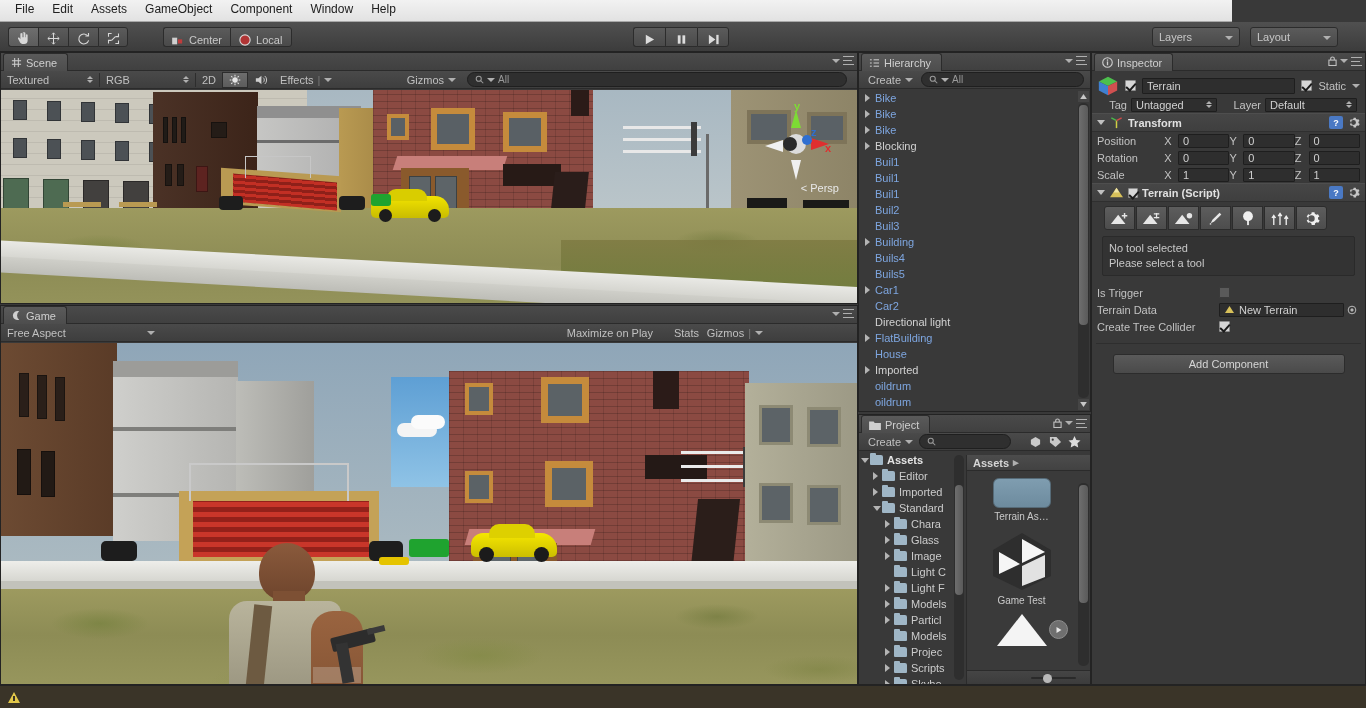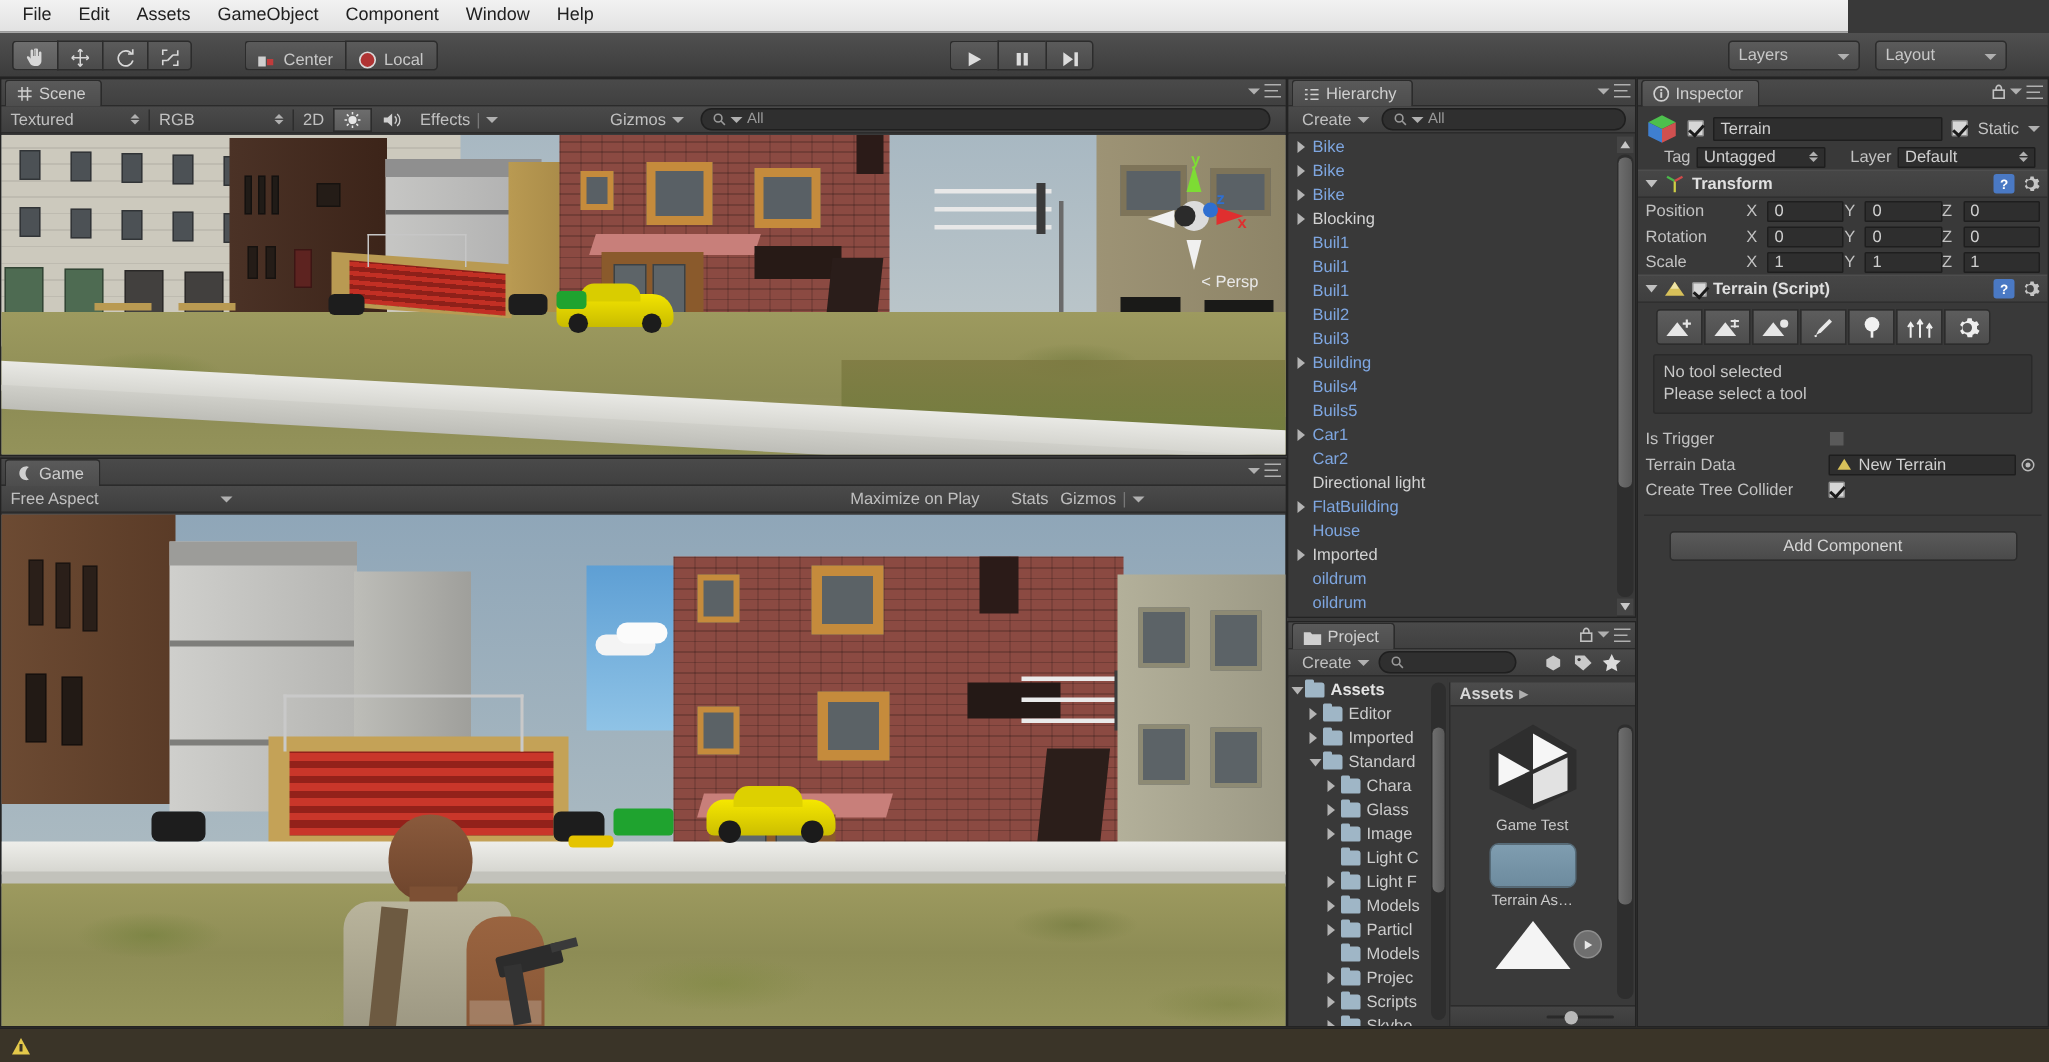--- a/index.html
+++ b/index.html
@@ -908,32 +908,32 @@
     <div class="vscroll" style="left:95px;top:40px;bottom:4px;width:10px;">
       <div class="vthumb" style="top:30px;height:110px;width:8px;"></div>
     </div>
 
     <div class="pbrowse">
       <div class="pbcrumb">
         <span>Assets</span>
         <span style="color:#b0b0b0;">▸</span>
       </div>
       <div class="assetgrid">
+        <div class="assetcell">
+          <div style="width:58px;height:30px;background:linear-gradient(#7f9db0,#6d8b9e);border-radius:6px;border:1px solid #566b78;"></div>
+          <div class="lbl">Terrain As…</div>
+        </div>
         <div class="assetcell" style="padding-top:8px;">
           <svg width="66" height="62" viewBox="0 0 66 62">
             <polygon points="33,3 62,20 62,46 33,60 4,46 4,20" fill="#2e2e2e"></polygon>
             <polygon points="33,9 56,22 33,33 33,9" fill="#f6f6f6"></polygon>
             <polygon points="10,22 31,34 10,44" fill="#f6f6f6"></polygon>
             <polygon points="33,36 56,25 56,47 33,56" fill="#e2e2e2"></polygon>
           </svg>
           <div class="lbl">Game Test</div>
-        </div>
-        <div class="assetcell">
-          <div style="width:58px;height:30px;background:linear-gradient(#7f9db0,#6d8b9e);border-radius:6px;border:1px solid #566b78;"></div>
-          <div class="lbl">Terrain As…</div>
         </div>
         <div class="assetcell" style="padding-top:6px;position:relative;">
           <svg width="62" height="34" viewBox="0 0 62 34">
             <polygon points="31,2 56,34 6,34" fill="#f4f4f4"></polygon>
           </svg>
           <div style="position:absolute;right:8px;top:14px;width:19px;height:19px;border-radius:50%;background:#6f6f6f;border:1px solid #8e8e8e;display:flex;align-items:center;justify-content:center;">
             <svg width="8" height="8" viewBox="0 0 8 8" fill="#e8e8e8">
                 <path d="M1.5 1l5 3-5 3z"></path>
               </svg>
           </div>

